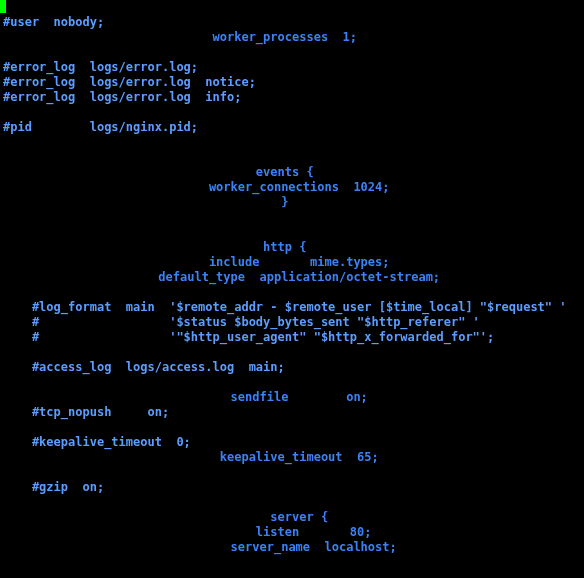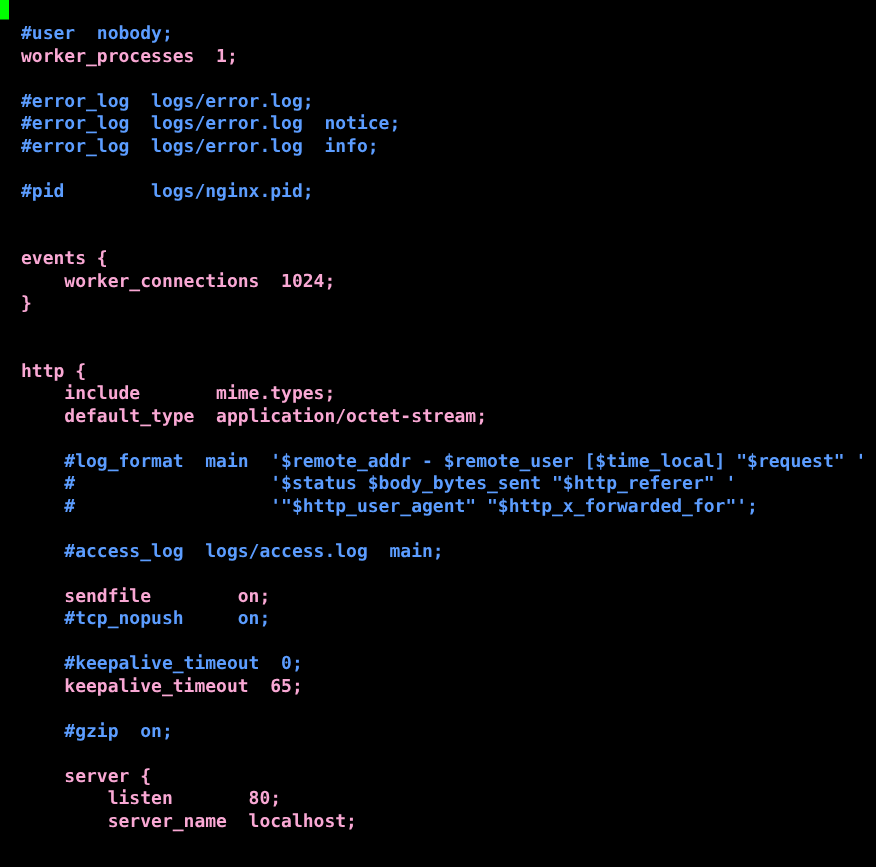--- a/index.html
+++ b/index.html
@@ -17,24 +17,24 @@
       position: absolute;
       top: 0;
       left: 0;
       width: 6px;
       height: 13px;
       background: #00ff00;
     }
     .editor {
       position: absolute;
       top: 15px;
-      left: 14px;
+      left: 3px;
       white-space: pre;
     }
     .line { display: block; min-height: 15px; }
     .comment { color: #5c9dff; font-weight: bold; }
-    .text { color: #f9a8d4; font-weight: bold; }
+    .text { color: #3b82f6; font-weight: bold; text-align: center; }
   </style>
 </head>
 <body>
 
 <div class="cursor"></div>
 <div class="editor"><span class="line comment">#user  nobody;</span><span class="line text">worker_processes  1;</span><span class="line text"></span><span class="line comment">#error_log  logs/error.log;</span><span class="line comment">#error_log  logs/error.log  notice;</span><span class="line comment">#error_log  logs/error.log  info;</span><span class="line text"></span><span class="line comment">#pid        logs/nginx.pid;</span><span class="line text"></span><span class="line text"></span><span class="line text">events {</span><span class="line text">    worker_connections  1024;</span><span class="line text">}</span><span class="line text"></span><span class="line text"></span><span class="line text">http {</span><span class="line text">    include       mime.types;</span><span class="line text">    default_type  application/octet-stream;</span><span class="line text"></span><span class="line comment">    #log_format  main  '$remote_addr - $remote_user [$time_local] "$request" '</span><span class="line comment">    #                  '$status $body_bytes_sent "$http_referer" '</span><span class="line comment">    #                  '"$http_user_agent" "$http_x_forwarded_for"';</span><span class="line text"></span><span class="line comment">    #access_log  logs/access.log  main;</span><span class="line text"></span><span class="line text">    sendfile        on;</span><span class="line comment">    #tcp_nopush     on;</span><span class="line text"></span><span class="line comment">    #keepalive_timeout  0;</span><span class="line text">    keepalive_timeout  65;</span><span class="line text"></span><span class="line comment">    #gzip  on;</span><span class="line text"></span><span class="line text">    server {</span><span class="line text">        listen       80;</span><span class="line text">        server_name  localhost;</span><span class="line text"></span></div>
 
 </body></html>

